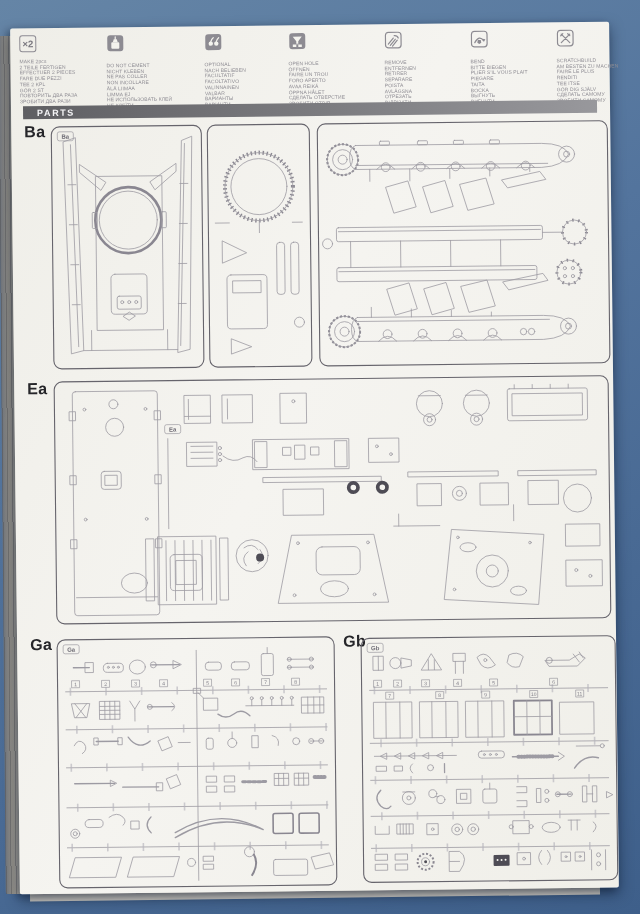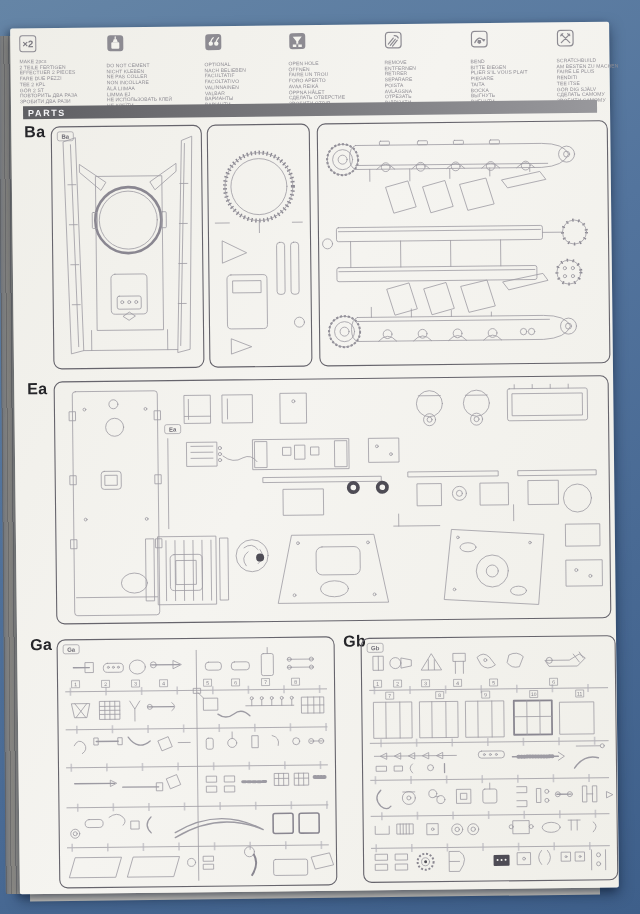--- a/index.html
+++ b/index.html
@@ -15,21 +15,21 @@
     background:linear-gradient(115deg,#efeee8 0%,var(--paper,#f5f4f0) 45%,#f0efe9 100%);
     transform:rotate(-.65deg);transform-origin:50% 50%;
     box-shadow:0 6px 14px rgba(8,18,38,.5),-3px 2px 6px rgba(8,18,38,.3);}
   .lcol{position:absolute;top:7px;width:88px;}
   .ic{width:18px;height:18px;margin-bottom:7px;}
   .icbox{display:flex;align-items:center;justify-content:center;width:15px;height:15px;
     border:1.6px solid #8d8b92;border-radius:3px;color:#7b7980;font-weight:bold;font-size:9.5px;}
   .ltext{font-size:5px;line-height:5.7px;color:#8f8d94;white-space:pre-line;letter-spacing:.1px;}
   .parts-bar{position:absolute;left:12px;top:78px;width:574px;height:13px;display:flex;align-items:center;
     background:linear-gradient(90deg,#5f5f63,var(--bar,#7d7d81) 55%,#98989c);}
-  .parts-bar span{color:#f4f4f6;font-size:9px;font-weight:bold;letter-spacing:1.6px;padding-left:5px;}
+  .parts-bar span{color:#f4f4f6;font-size:9px;font-weight:bold;letter-spacing:1.6px;padding-left:14px;}
   .slabel{position:absolute;font-size:16px;font-weight:bold;color:var(--label,#26262a);letter-spacing:.3px;}
   svg.sprue{position:absolute;}
   .s{fill:none;stroke:var(--print,#9d9ba3);stroke-width:.8;stroke-linejoin:round;stroke-linecap:round;}
   .s1{fill:none;stroke:var(--print,#9d9ba3);stroke-width:1.3;stroke-linejoin:round;stroke-linecap:round;}
   .s2{fill:none;stroke:#8a8791;stroke-width:2;stroke-linejoin:round;}
   .sbox{fill:none;stroke:#66646c;stroke-width:1.1;}
   .sd{fill:#4e4c55;stroke:none;}
   .pp{fill:#f5f4f0;stroke:none;}
   .stubs{fill:none;stroke:#b5b3bc;stroke-width:8;stroke-dasharray:1.6 34;opacity:.65;}
   .tx{fill:#6f6d76;font-size:6px;font-weight:bold;}

